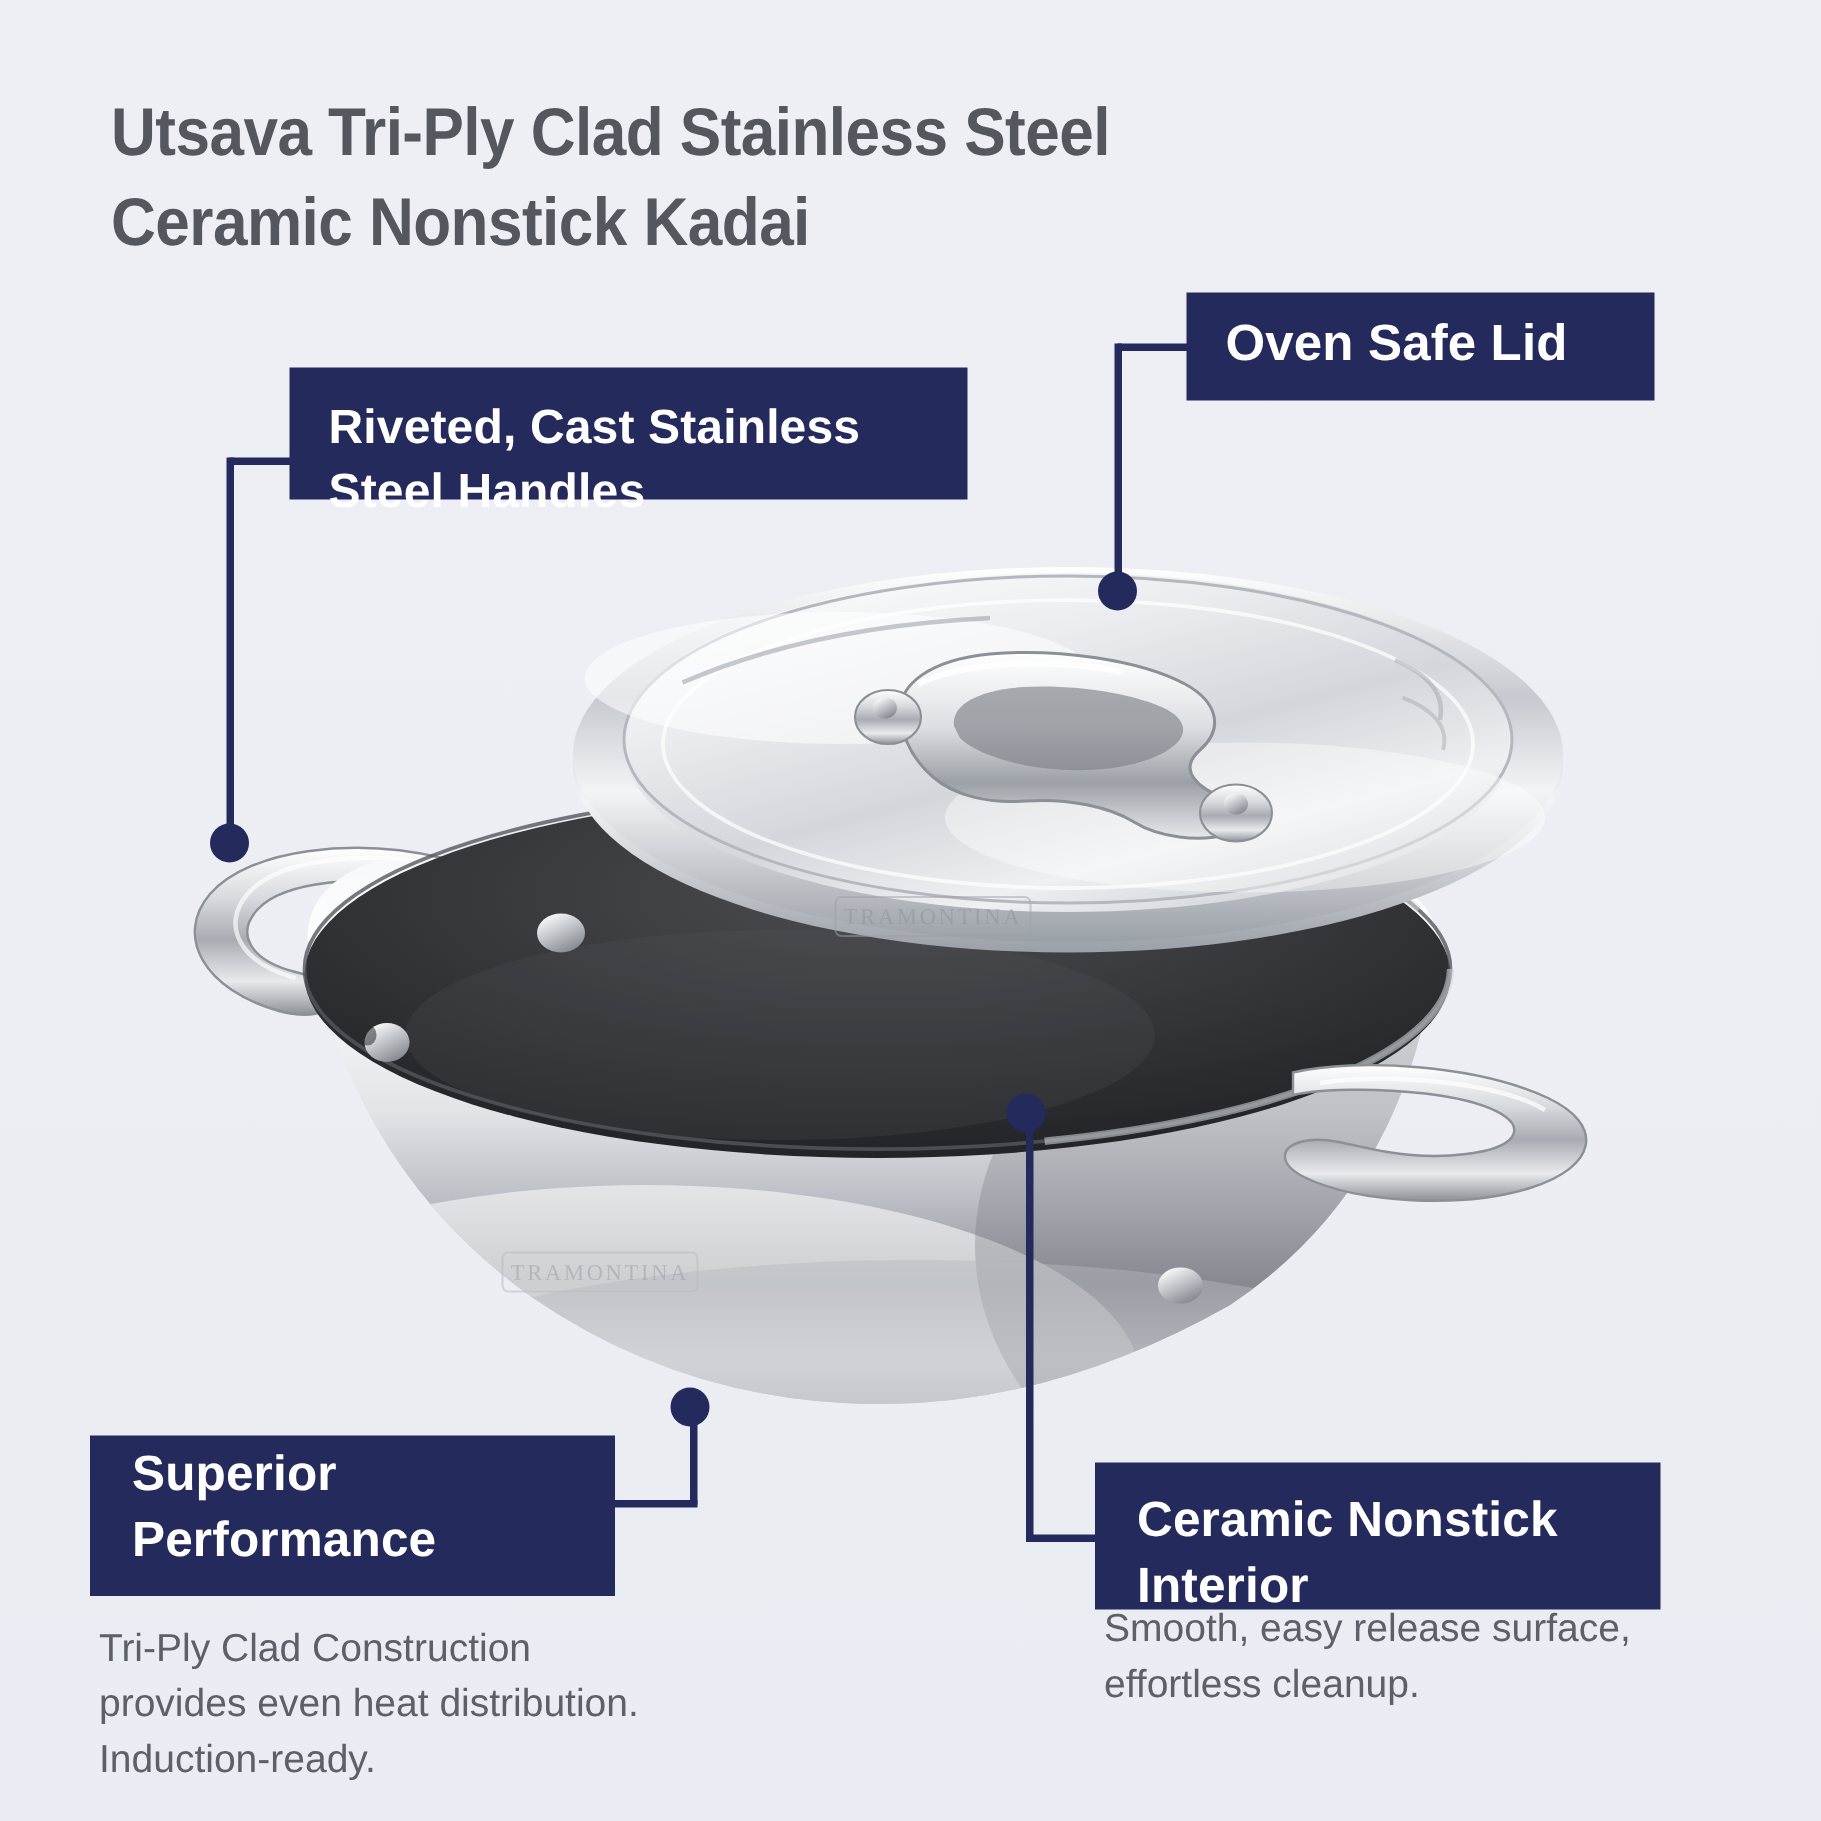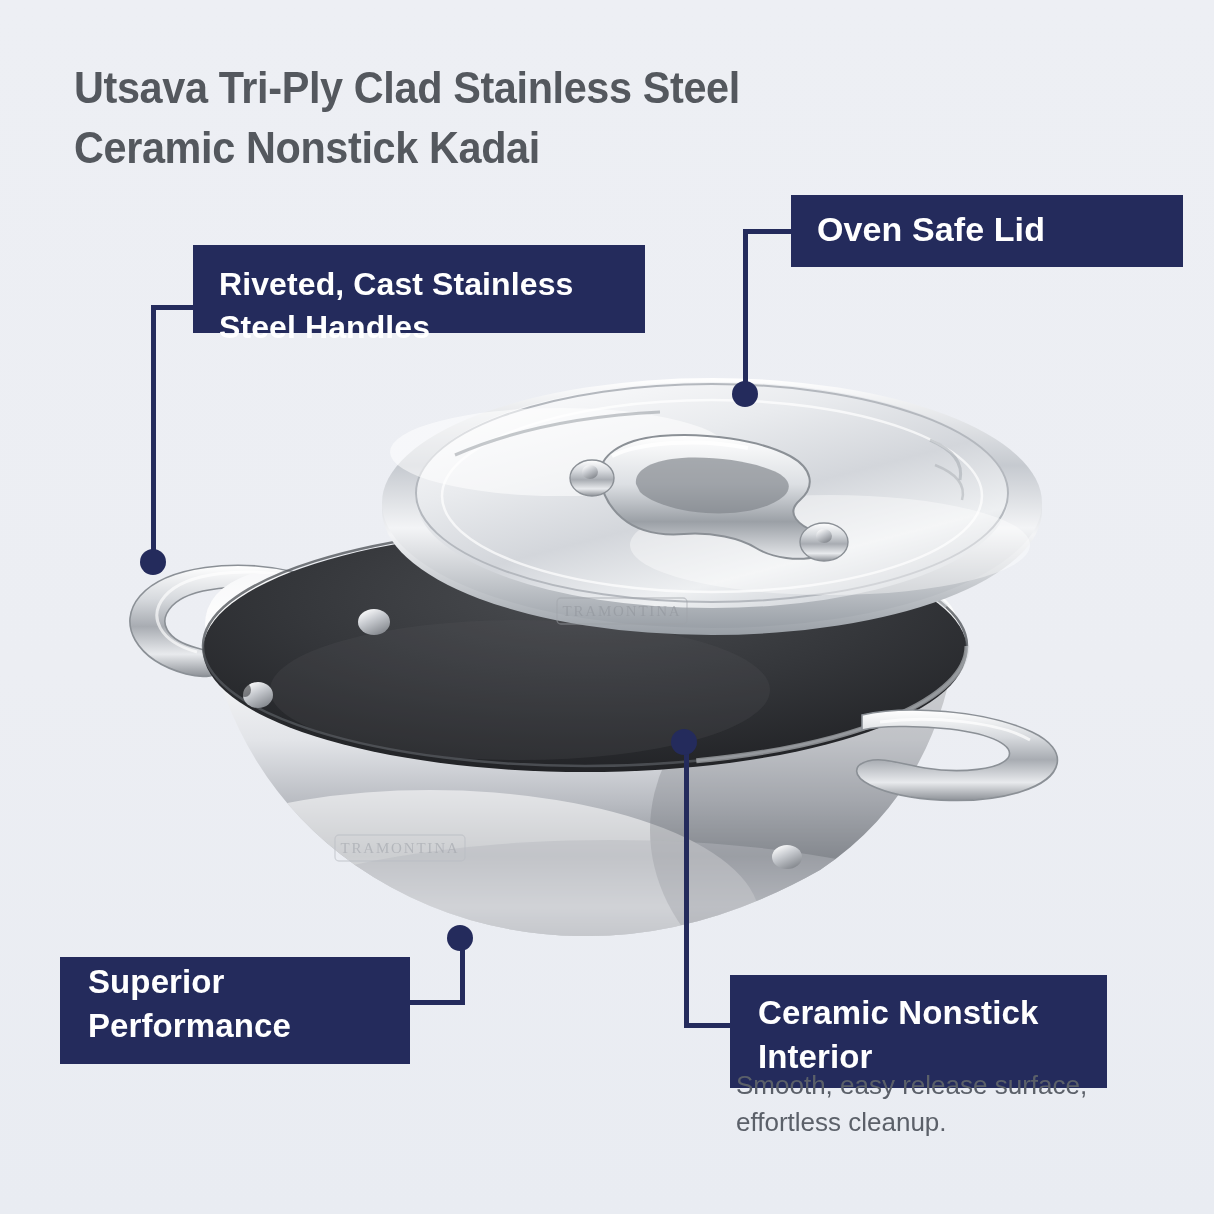--- a/index.html
+++ b/index.html
@@ -47,31 +47,31 @@
     letter-spacing: 0.1px;
     box-sizing: border-box;
     white-space: pre-line;
   }
   .badge-handles {
     left: 193px; top: 245px; width: 452px; height: 88px;
     padding: 18px 0 12px 26px;
     font-size: 32px; line-height: 1.33;
   }
   .badge-lid {
-    left: 791px; top: 195px; width: 392px; height: 72px;
+    left: 791px; top: 195px; width: 312px; height: 72px;
     padding: 14px 0 0 26px;
     font-size: 34px; line-height: 1.2;
   }
   .badge-superior {
     left: 60px; top: 957px; width: 350px; height: 107px;
     padding: 3px 0 0 28px;
     font-size: 33px; line-height: 1.33;
   }
   .badge-ceramic {
-    left: 730px; top: 975px; width: 377px; height: 113px;
+    left: 730px; top: 975px; width: 377px; height: 98px;
     padding: 16px 0 0 28px;
     font-size: 33px; line-height: 1.32;
   }
 
   
   .body-text {
     position: absolute;
     color: #5b6069;
     font-size: 26px;
     line-height: 1.42;
@@ -283,19 +283,22 @@
   <div class="line line-v c-cer-v"></div>
   <div class="dot d-cer"></div>
 
   <div class="badge badge-handles">Riveted, Cast Stainless
 Steel Handles</div>
 
   <div class="badge badge-lid">Oven Safe Lid</div>
 
   <div class="badge badge-superior">Superior
 Performance</div>
+  <div class="body-text body-superior">Tri-Ply Clad Construction
+provides even heat distribution.
+Induction-ready.</div>
 
   <div class="badge badge-ceramic">Ceramic Nonstick
 Interior</div>
   <div class="body-text body-ceramic">Smooth, easy release surface,
 effortless cleanup.</div>
 
 </div>
 
 </body></html>

